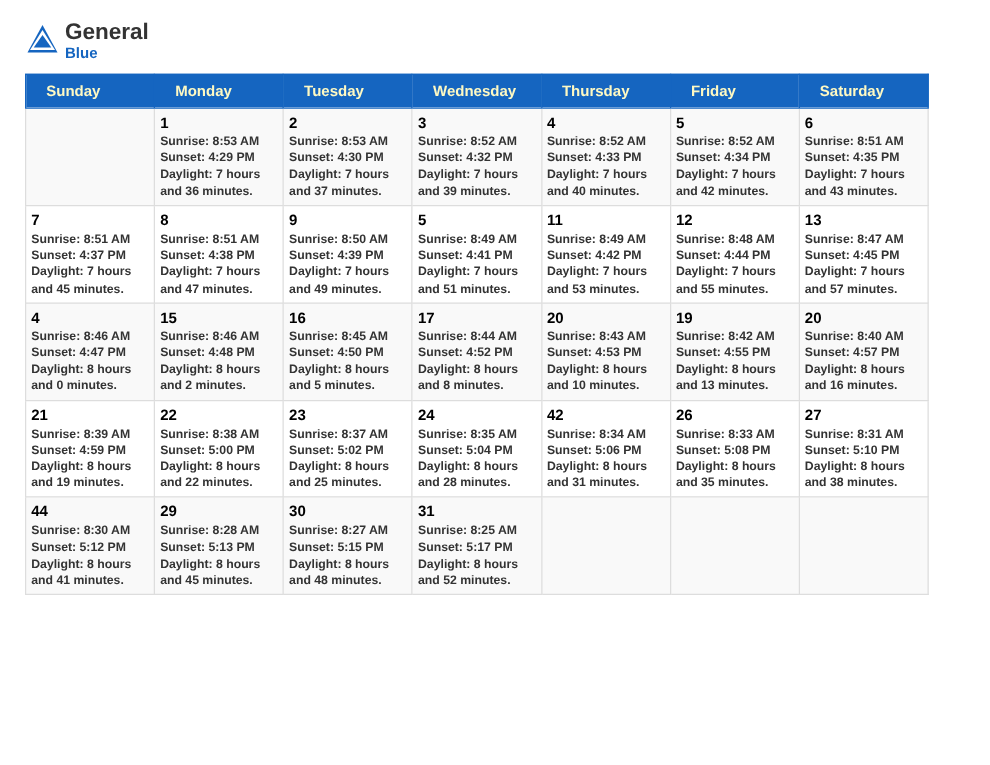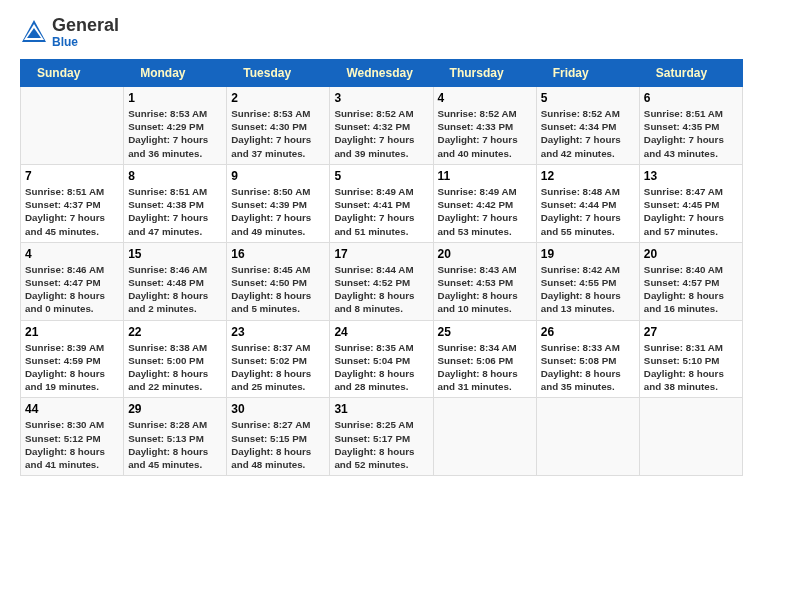--- a/index.html
+++ b/index.html
@@ -228,21 +228,21 @@
           </td>
           <td>
             <span class="day-number">23</span>
             <div class="day-info">Sunrise: 8:37 AM<br>Sunset: 5:02 PM<br>Daylight: 8 hours and 25 minutes.</div>
           </td>
           <td>
             <span class="day-number">24</span>
             <div class="day-info">Sunrise: 8:35 AM<br>Sunset: 5:04 PM<br>Daylight: 8 hours and 28 minutes.</div>
           </td>
           <td>
-            <span class="day-number">25</span>
+            <span class="day-number">42</span>
             <div class="day-info">Sunrise: 8:34 AM<br>Sunset: 5:06 PM<br>Daylight: 8 hours and 31 minutes.</div>
           </td>
           <td>
             <span class="day-number">26</span>
             <div class="day-info">Sunrise: 8:33 AM<br>Sunset: 5:08 PM<br>Daylight: 8 hours and 35 minutes.</div>
           </td>
           <td>
             <span class="day-number">27</span>
             <div class="day-info">Sunrise: 8:31 AM<br>Sunset: 5:10 PM<br>Daylight: 8 hours and 38 minutes.</div>
           </td>

